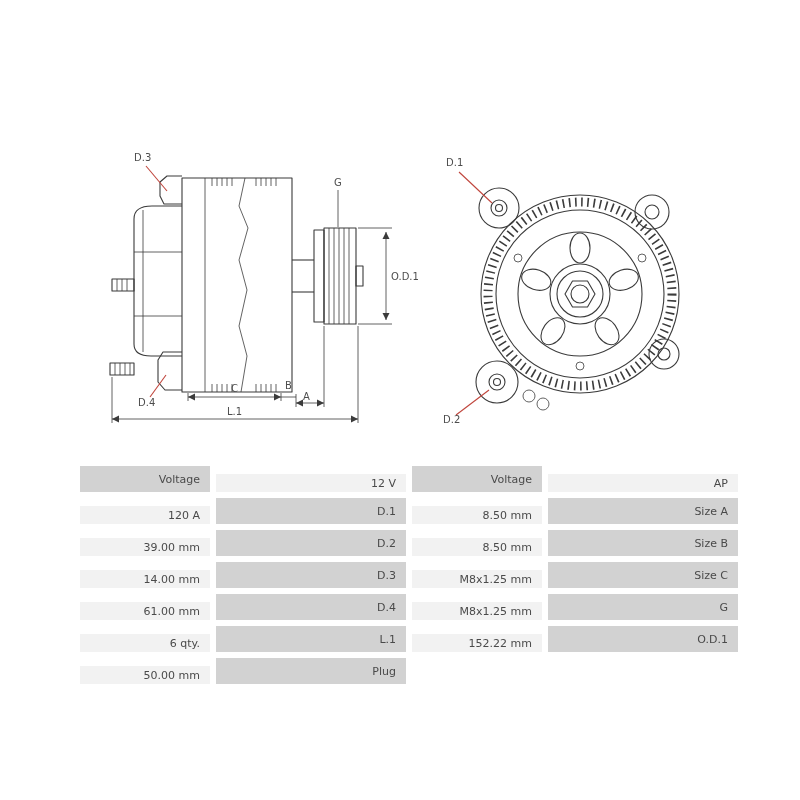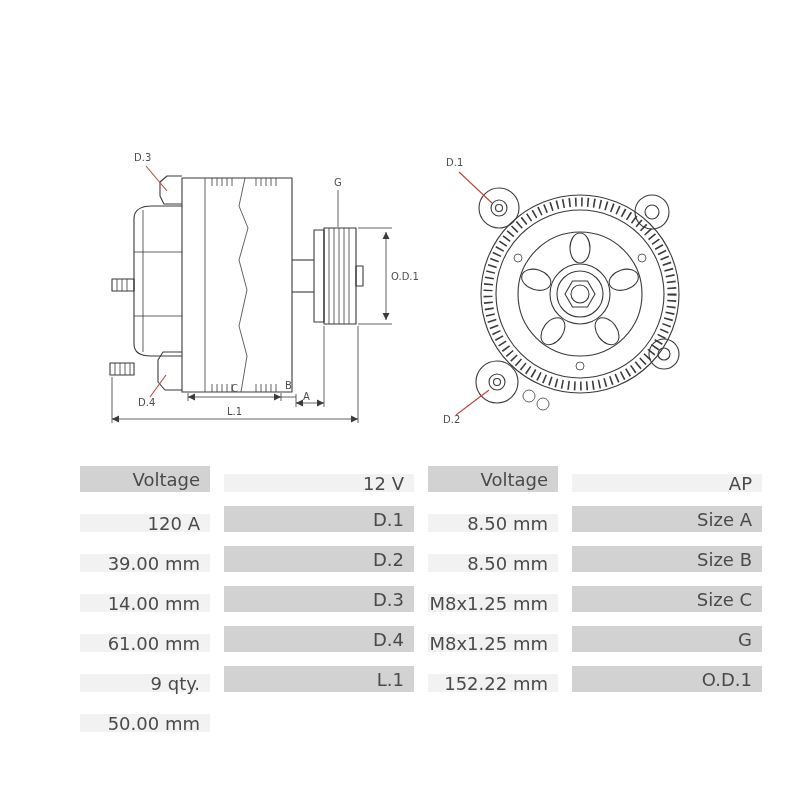--- a/index.html
+++ b/index.html
@@ -19,22 +19,22 @@
   .dim    { fill:none; stroke:var(--line,#3b3b3b); stroke-width:0.8; }
   .leader { fill:none; stroke:var(--leader,#c0453c); stroke-width:1.1; }
   .lbl    { font:10px "DejaVu Sans", sans-serif; fill:var(--label-text,#4d4d4d); stroke:none; }
   #arr path { fill: var(--line,#3b3b3b); stroke:none; }
 
   .spec-table {
     position:absolute; left:80px; top:466px;
     display:grid;
     grid-template-columns:130px 190px 130px 190px;
     grid-auto-rows:26px;
-    gap:14px;
-    font-size:18px;
+    gap:6px;
+    font-size:11px;
     color:var(--table-text,#4a4a4a);
   }
   .cell { display:flex; align-items:center; justify-content:flex-end; padding-right:10px; white-space:nowrap; }
   .cell.label { background:var(--table-label-bg,#d2d2d2); }
   .cell.value { background:var(--table-value-bg,#f2f2f2);margin-top:8px; }
 </style>
 </head>
 <body>
 
 <div class="page">
@@ -223,20 +223,21 @@
     <div class="cell value">14.00 mm</div>
     <div class="cell label">D.3</div>
     <div class="cell value">M8x1.25 mm</div>
 
     <div class="cell label">Size C</div>
     <div class="cell value">61.00 mm</div>
     <div class="cell label">D.4</div>
     <div class="cell value">M8x1.25 mm</div>
 
     <div class="cell label">G</div>
-    <div class="cell value">9 qty.</div>
+    <div class="cell value">6 qty.</div>
     <div class="cell label">L.1</div>
     <div class="cell value">152.22 mm</div>
 
     <div class="cell label">O.D.1</div>
     <div class="cell value">50.00 mm</div>
+    <div class="cell label">Plug</div>
   </div>
 </div>
 
 </body></html>

